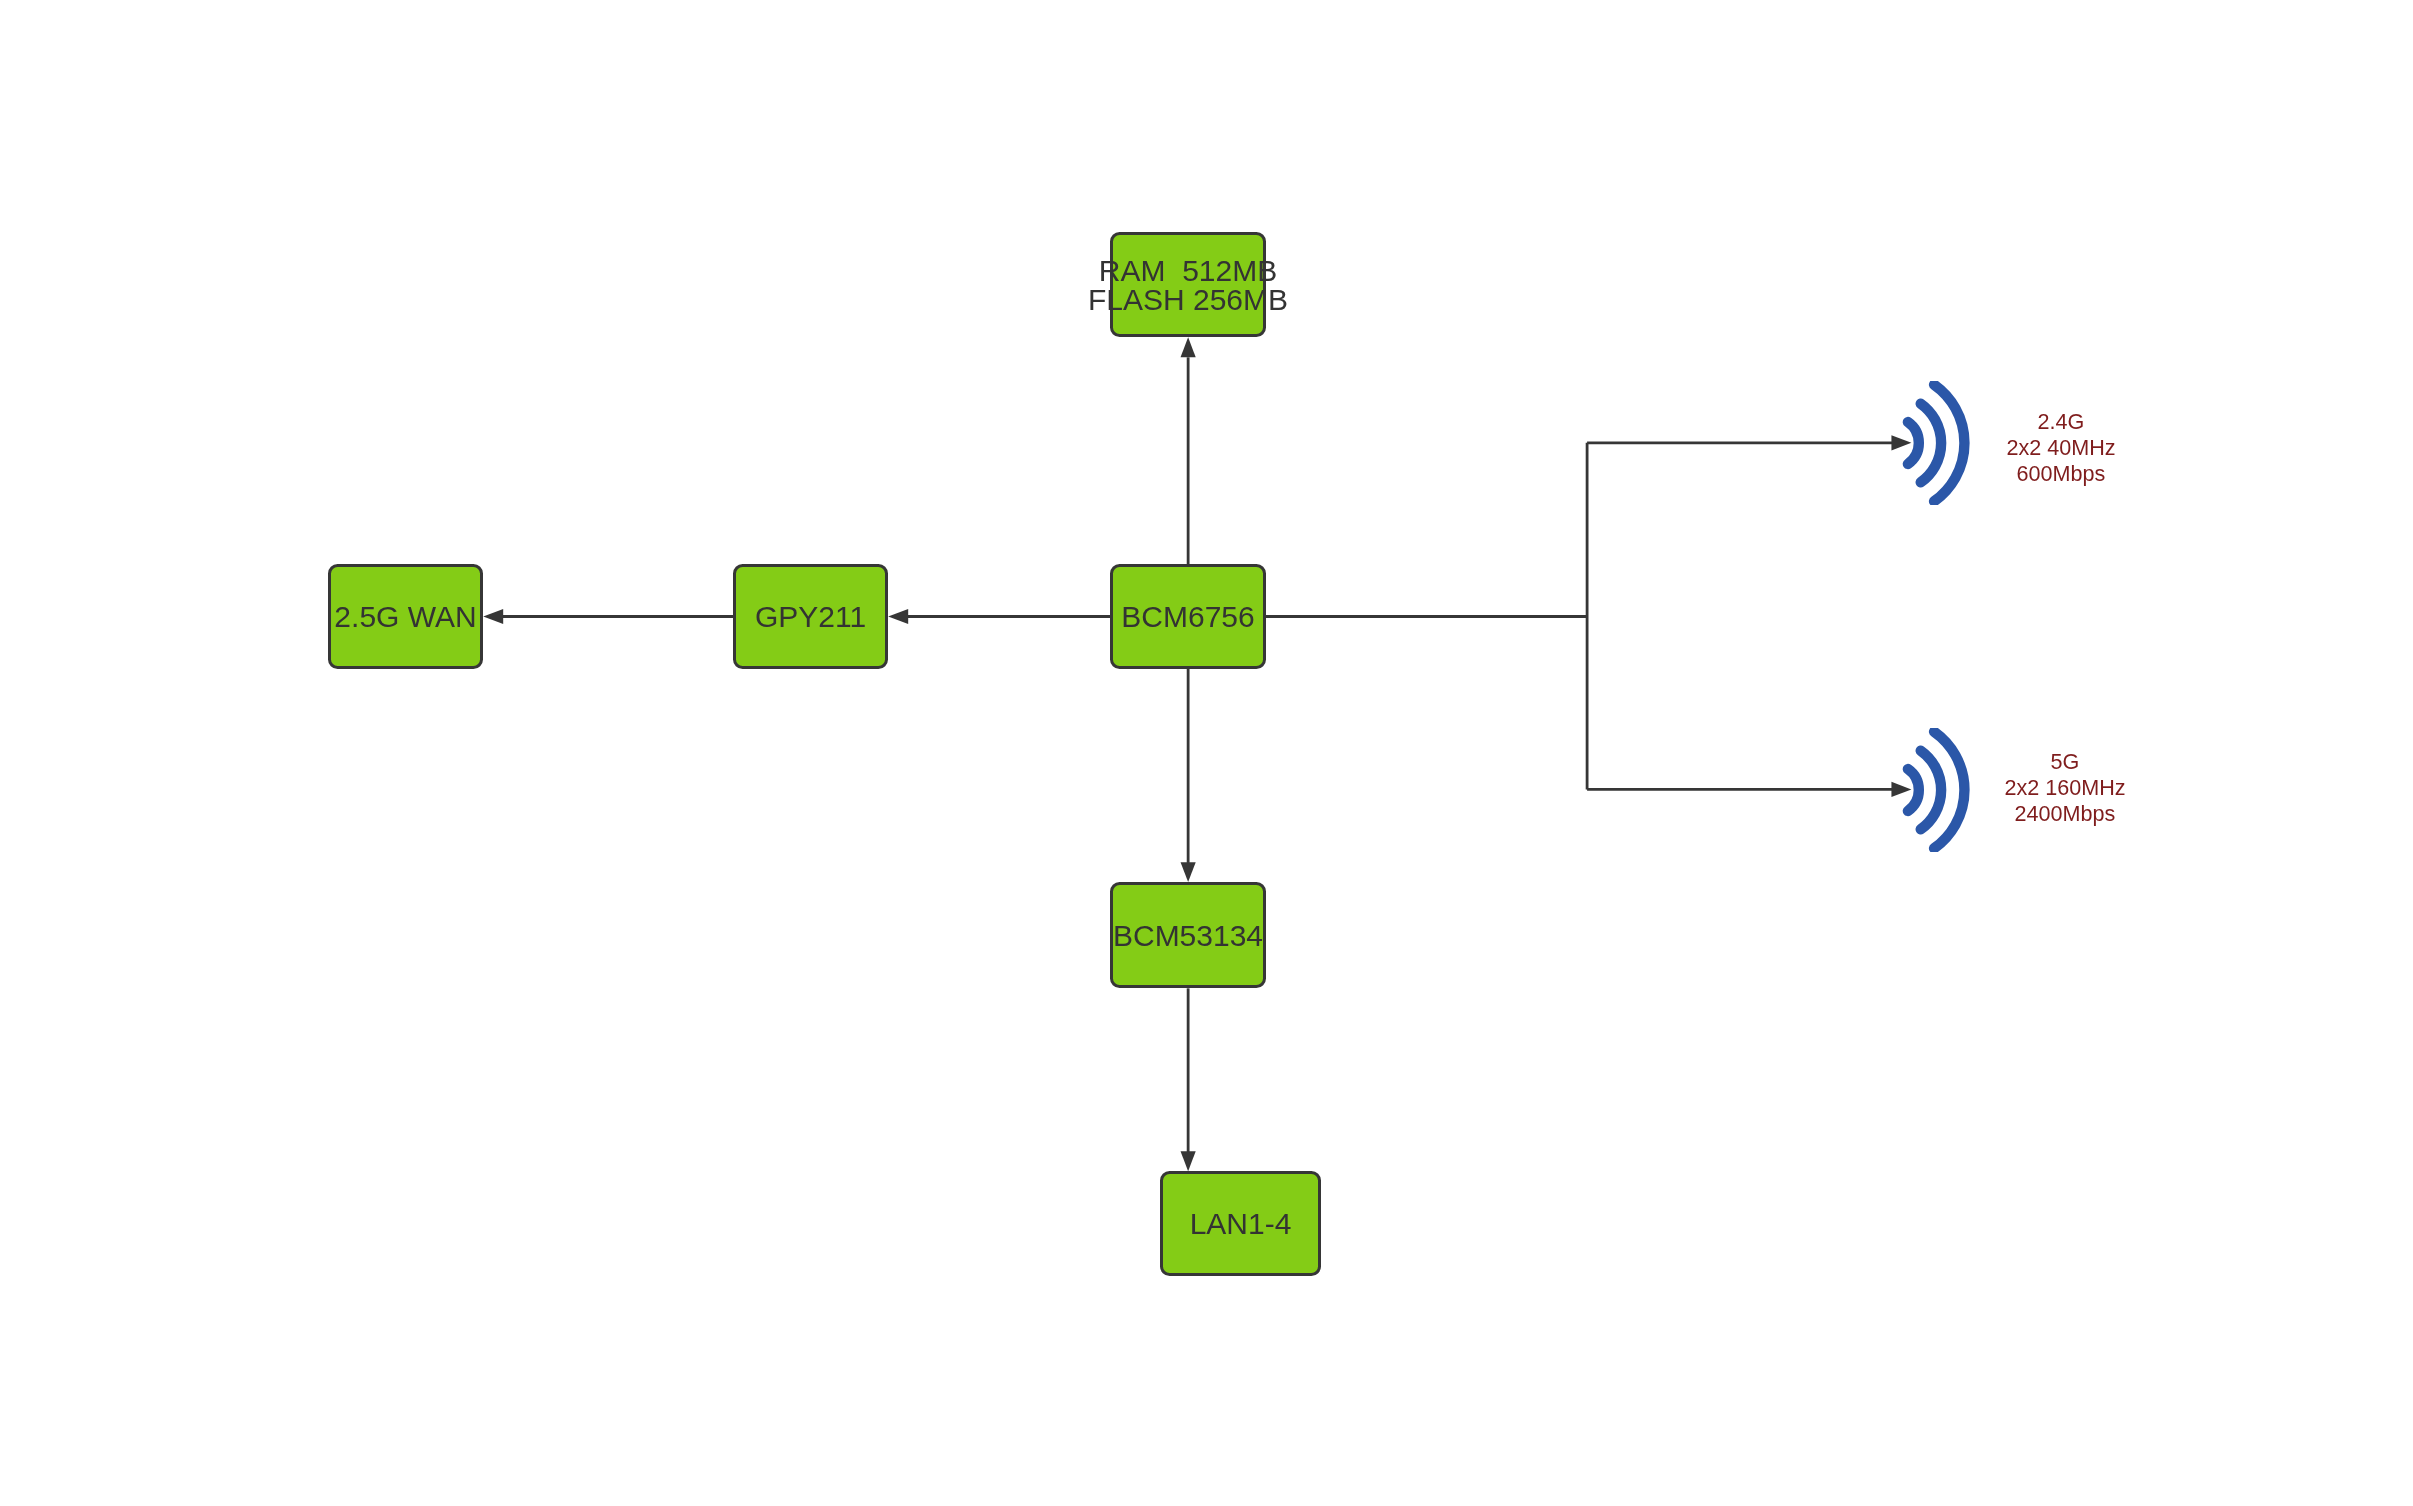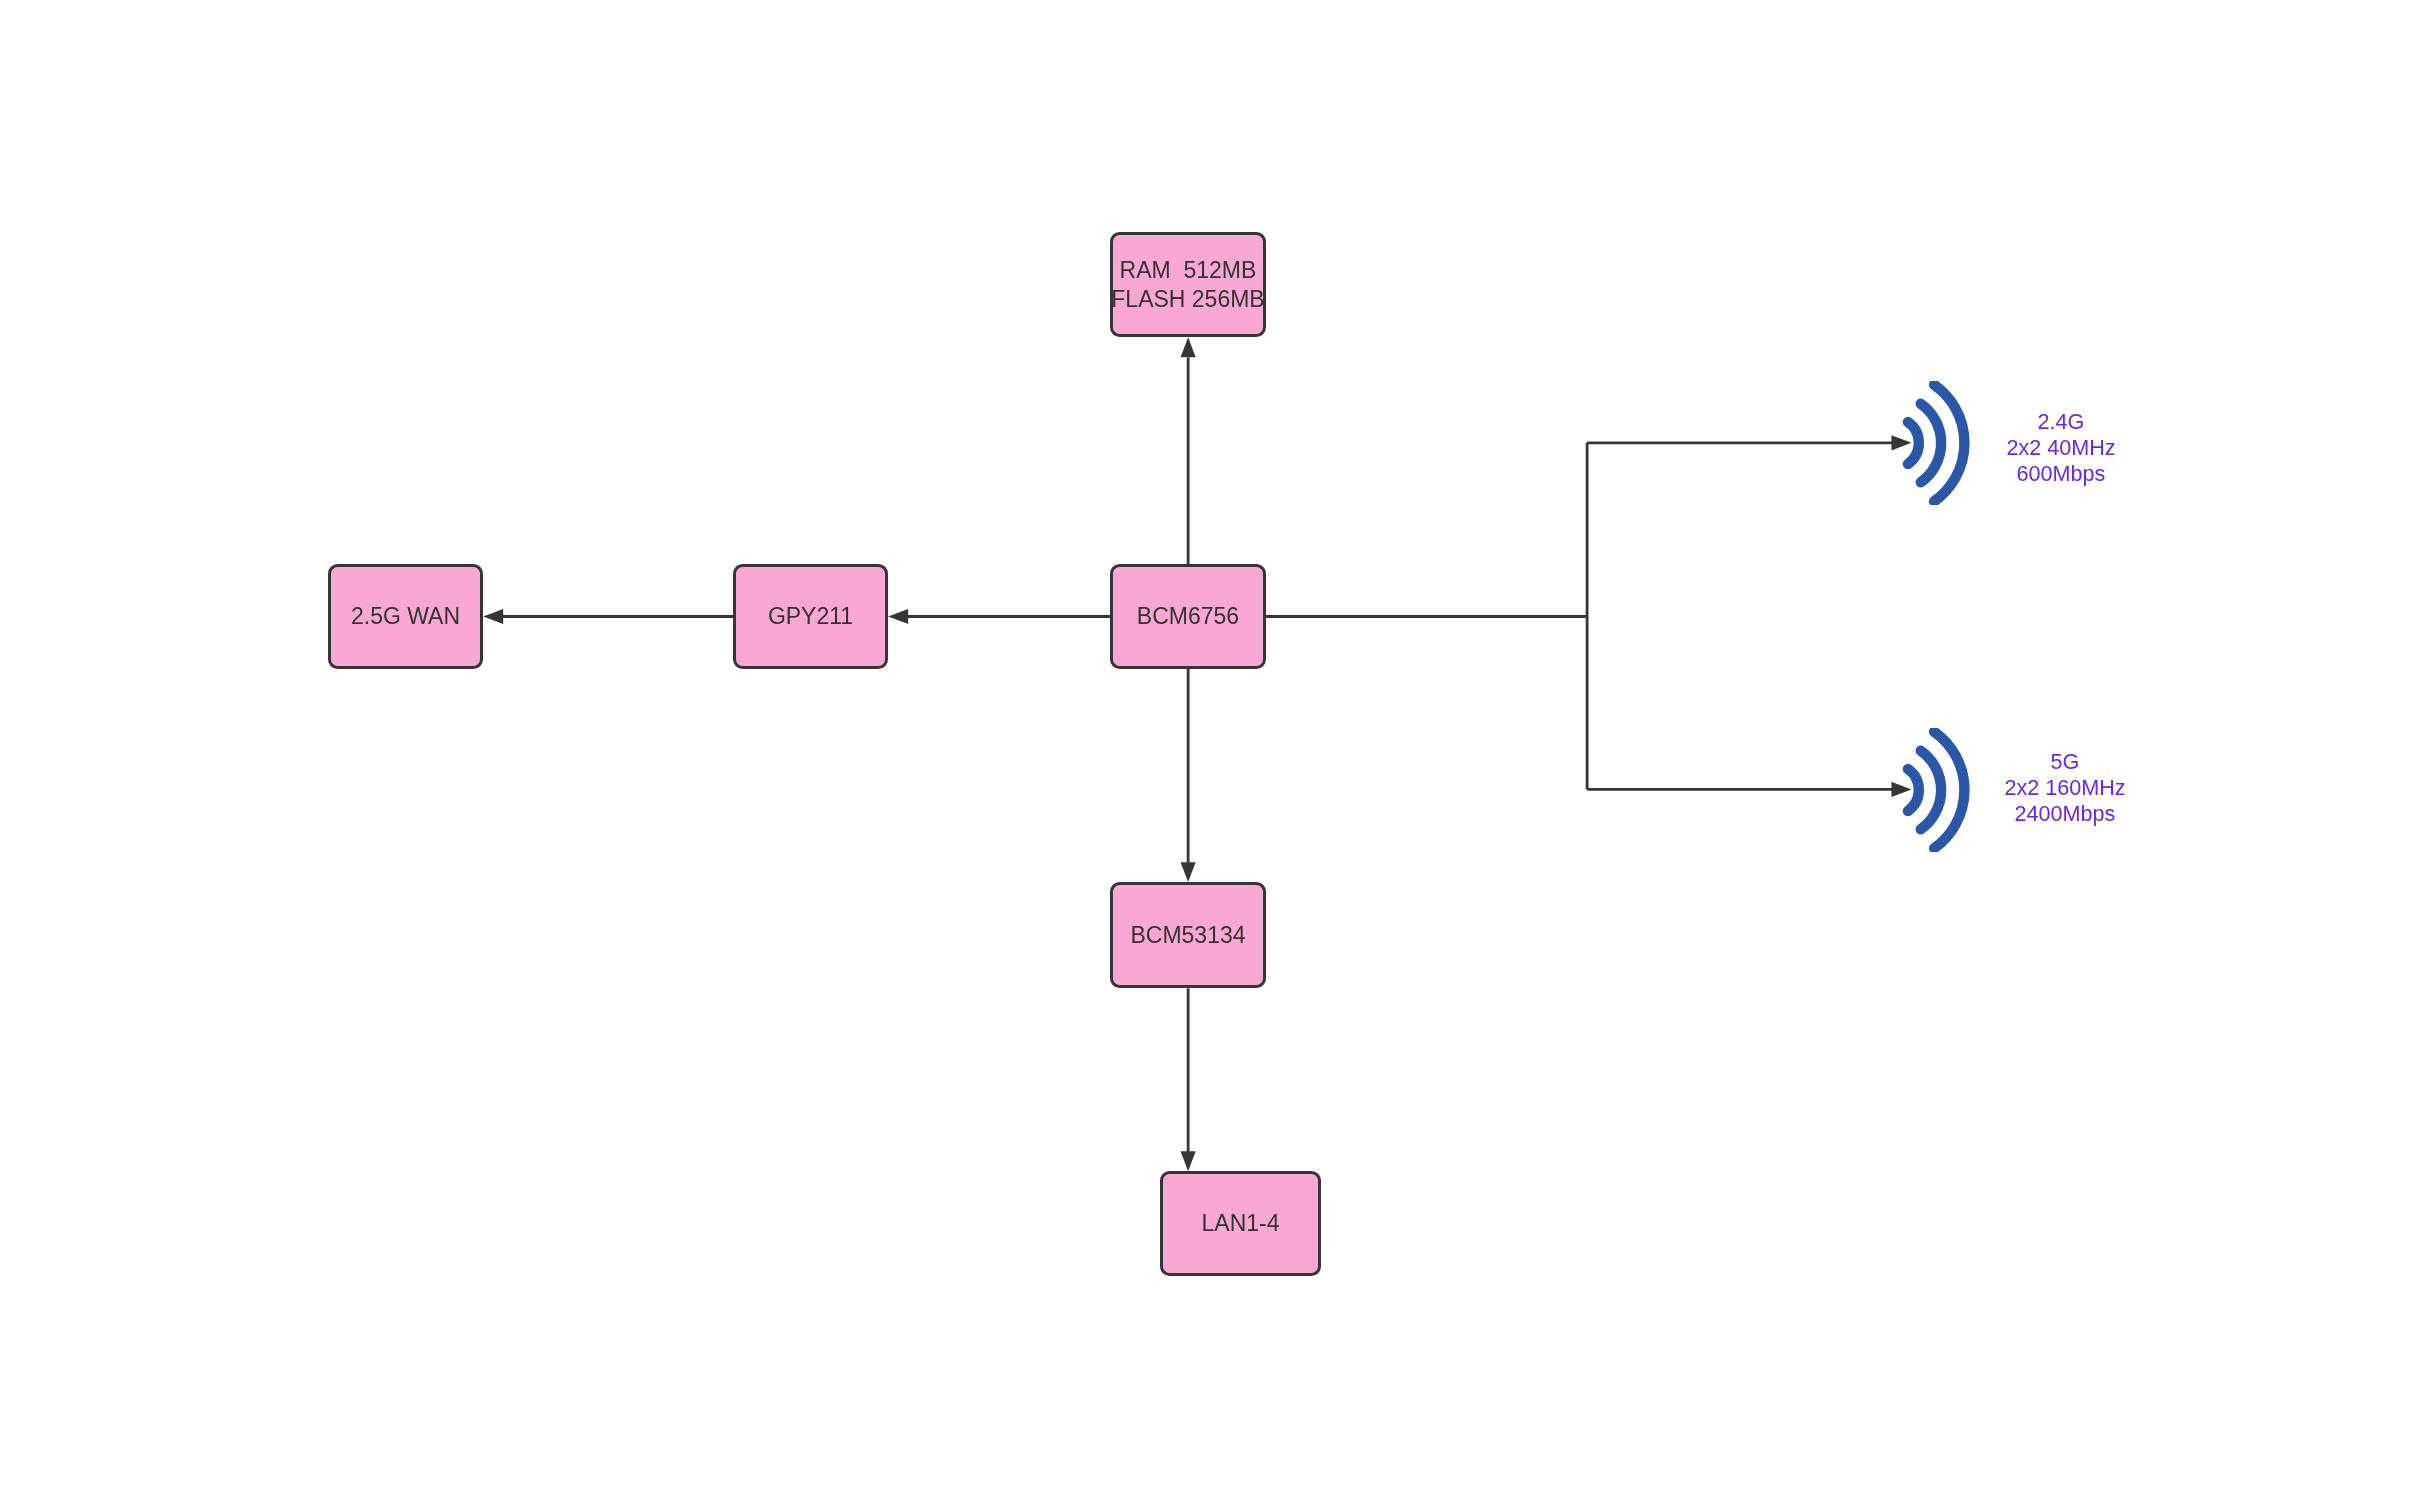--- a/index.html
+++ b/index.html
@@ -27,50 +27,50 @@
     stroke: #363636;
     stroke-width: 3.5;
   }
   .wires polygon {
     fill: #363636;
     stroke: none;
   }
   .node {
     position: absolute;
     box-sizing: border-box;
-    background: #f9a8d4;
+    background: #84cc16;
     border: 3.2px solid #363636;
     border-radius: 9.6px;
     display: flex;
     flex-direction: column;
     align-items: center;
     justify-content: center;
     color: #333333;
-    font-size: 23px;
+    font-size: 30px;
     line-height: 29px;
     text-align: center;
   }
   .node .nline {
     white-space: pre;
   }
   .wifi-icon {
     position: absolute;
     width: 80px;
     height: 124px;
   }
   .wifi-icon path {
     fill: none;
     stroke: #2b57a8;
     stroke-width: 13;
     stroke-linecap: round;
   }
   .radio-label {
     position: absolute;
     width: 176px;
-    color: #6d28d9;
+    color: #7f1d1d;
     font-size: 21.6px;
     line-height: 26px;
     text-align: center;
   }
   .radio-label .rline {
     white-space: pre;
   }
 </style>
 </head>
 <body>

